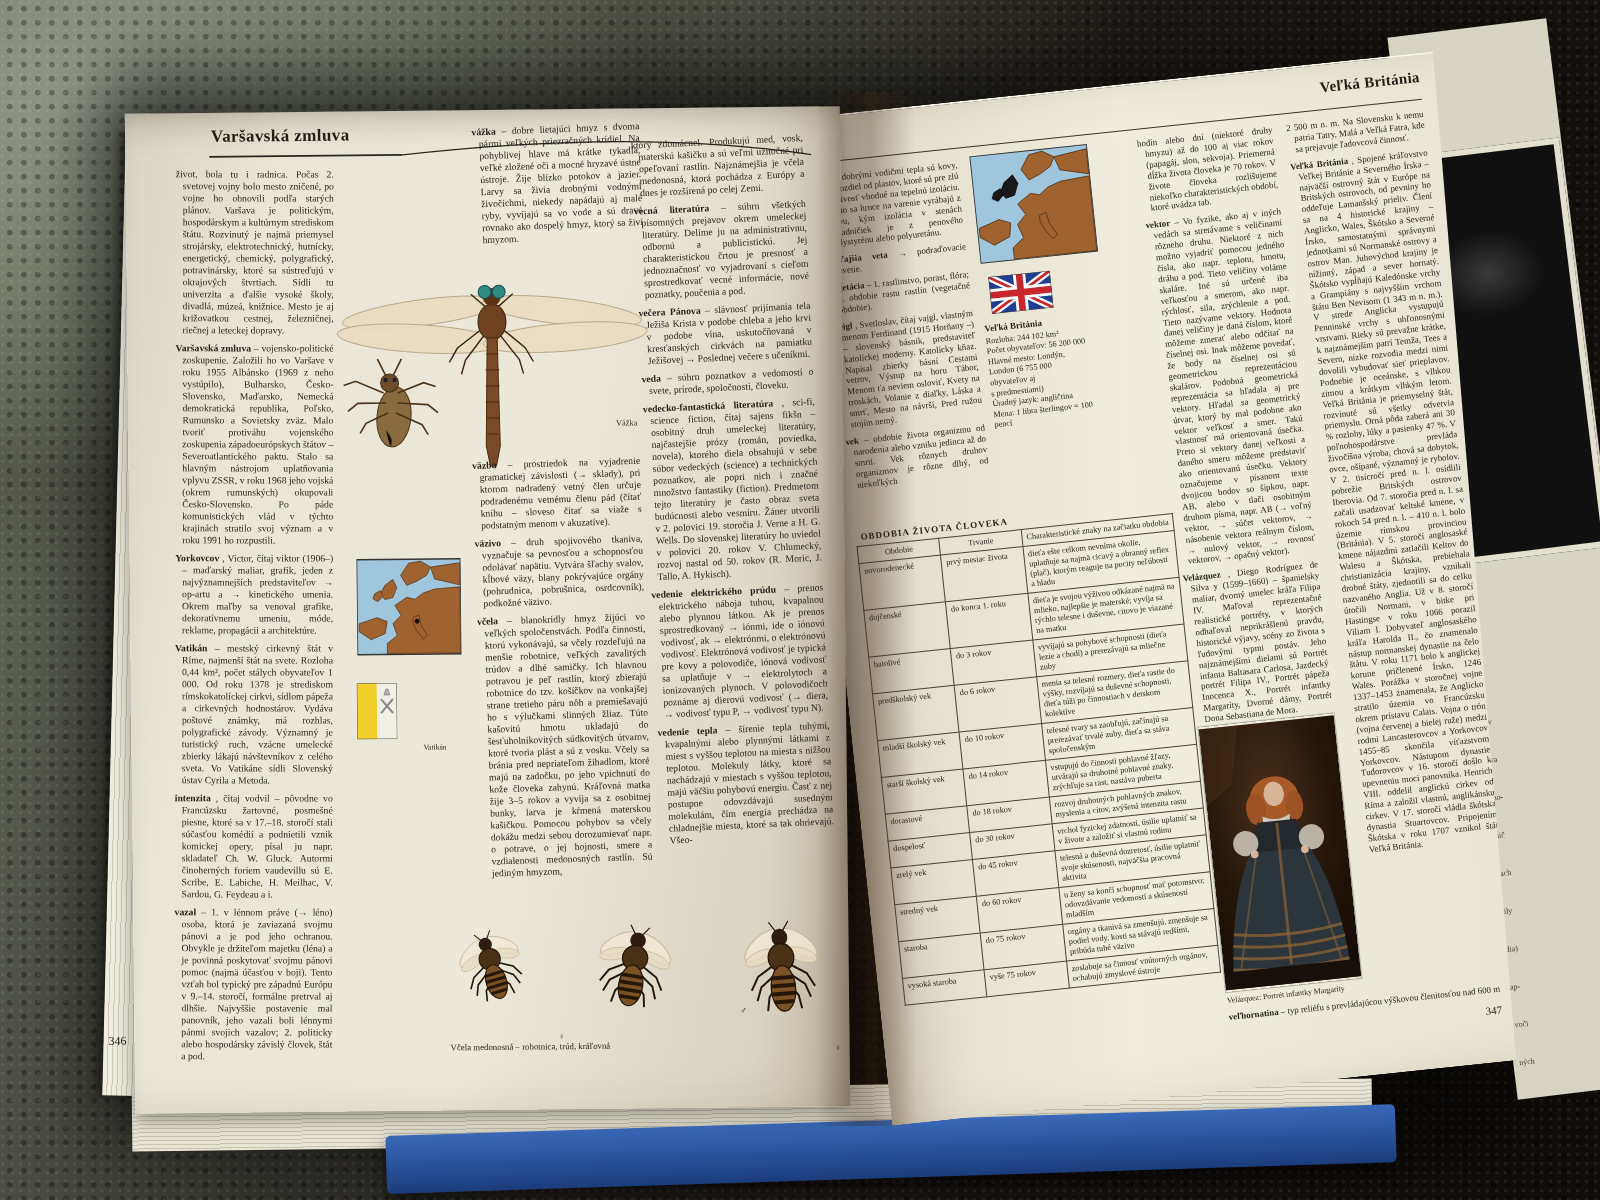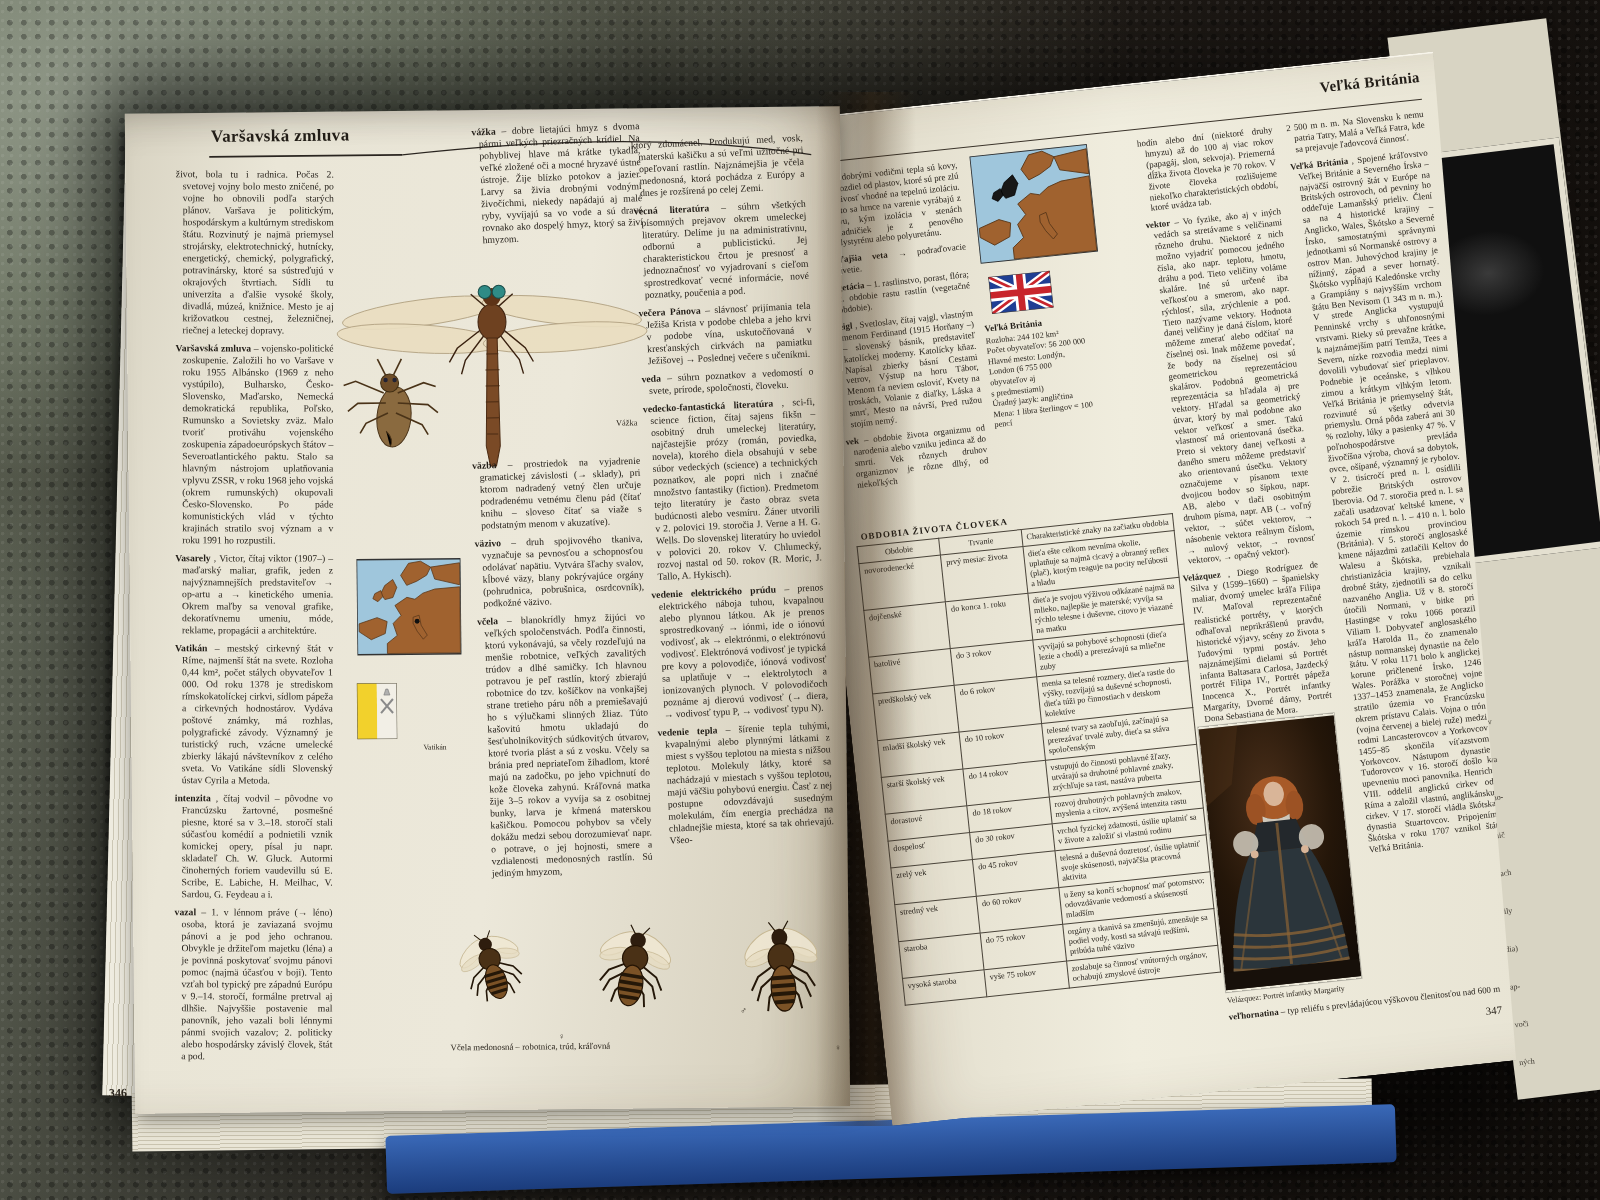--- a/index.html
+++ b/index.html
@@ -309,23 +309,23 @@
     <svg style="position:absolute;left:82px;top:30px;" width="606" height="28">
       <path d="M2,14 L195,14" stroke="#2a2520" stroke-width="1.6" fill="none"></path>
       <path d="M195,14 Q430,-10 604,18" stroke="#2a2520" stroke-width="1.2" fill="none"></path>
     </svg>
 
     <div class="col" style="left:45px;top:56px;width:158px;transform:rotate(.7deg);">
       <div>
 
       <p class="entry"> <span>život, bola tu i radnica. Počas 2. svetovej vojny bolo mesto zničené, po vojne ho obnovili podľa starých plánov. Varšava je politickým, hospodárskym a kultúrnym strediskom štátu. Rozvinutý je najmä priemysel strojársky, elektrotechnický, hutnícky, energetický, chemický, polygrafický, potravinársky, ktoré sa sústreďujú v okrajových štvrtiach. Sídli tu univerzita a ďalšie vysoké školy, divadlá, múzeá, knižnice. Mesto je aj križovatkou cestnej, železničnej, riečnej a leteckej dopravy.</span></p>
           <p class="entry"><span class="term">Varšavská zmluva</span> <span>– vojensko-politické zoskupenie. Založili ho vo Varšave v roku 1955 Albánsko (1969 z neho vystúpilo), Bulharsko, Česko-Slovensko, Maďarsko, Nemecká demokratická republika, Poľsko, Rumunsko a Sovietsky zväz. Malo tvoriť protiváhu vojenského zoskupenia západoeurópskych štátov – Severoatlantického paktu. Stalo sa hlavným nástrojom uplatňovania vplyvu ZSSR, v roku 1968 jeho vojská (okrem rumunských) okupovali Česko-Slovensko. Po páde komunistických vlád v týchto krajinách stratilo svoj význam a v roku 1991 ho rozpustili.</span></p>
-          <p class="entry"><span class="term">Vasarely</span> <span>, Victor, čítaj viktor (1907–) – maďarský maliar, grafik, jeden z najvýznamnejších predstaviteľov → op-artu a → kinetického umenia. Okrem maľby sa venoval grafike, dekoratívnemu umeniu, móde, reklame, propagácii a architektúre.</span></p>
+          <p class="entry"><span class="term">Yorkovcov</span> <span>, Victor, čítaj viktor (1906–) – maďarský maliar, grafik, jeden z najvýznamnejších predstaviteľov → op-artu a → kinetického umenia. Okrem maľby sa venoval grafike, dekoratívnemu umeniu, móde, reklame, propagácii a architektúre.</span></p>
           <p class="entry"><span class="term">Vatikán</span> <span>– mestský cirkevný štát v Ríme, najmenší štát na svete. Rozloha 0,44 km², počet stálych obyvateľov 1 000. Od roku 1378 je strediskom rímskokatolíckej cirkvi, sídlom pápeža a cirkevných hodnostárov. Vydáva poštové známky, má rozhlas, polygrafické závody. Významný je turistický ruch, vzácne umelecké zbierky lákajú návštevníkov z celého sveta. Vo Vatikáne sídli Slovenský ústav Cyrila a Metoda.</span></p>
-          <p class="entry"><span class="term">intenzita</span> <span>, čítaj vodvil – pôvodne vo Francúzsku žartovné, posmešné piesne, ktoré sa v 3.–18. storočí stali súčasťou komédií a podnietili vznik komickej opery, písal ju napr. skladateľ Ch. W. Gluck. Autormi činoherných foriem vaudevillu sú E. Scribe, E. Labiche, H. Meilhac, V. Sardou, G. Feydeau a i.</span></p>
+          <p class="entry"><span class="term">intenzita</span> <span>, čítaj vodvil – pôvodne vo Francúzsku žartovné, posmešné piesne, ktoré sa v 17.–18. storočí stali súčasťou komédií a podnietili vznik komickej opery, písal ju napr. skladateľ Ch. W. Gluck. Autormi činoherných foriem vaudevillu sú E. Scribe, E. Labiche, H. Meilhac, V. Sardou, G. Feydeau a i.</span></p>
           <p class="entry"><span class="term">vazal</span> <span>– 1. v lénnom práve (→ léno) osoba, ktorá je zaviazaná svojmu pánovi a je pod jeho ochranou. Obvykle je držiteľom majetku (léna) a je povinná poskytovať svojmu pánovi pomoc (najmä účasťou v boji). Tento vzťah bol typický pre západnú Európu v 9.–14. storočí, formálne pretrval aj dlhšie. Najvyššie postavenie mal panovník, jeho vazali boli lénnymi pánmi svojich vazalov; 2. politicky alebo hospodársky závislý človek, štát a pod.</span></p>
         </div>
     </div>
 
     <div class="col" style="left:348px;top:14px;width:168px;transform:rotate(-1.6deg);">
       <div>
 
       <p class="entry"><span class="term">vážka</span> <span>– dobre lietajúci hmyz s dvoma pármi veľkých priezračných krídiel. Na pohyblivej hlave má krátke tykadlá, veľké zložené oči a mocné hryzavé ústne ústroje. Žije blízko potokov a jazier. Larvy sa živia drobnými vodnými živočíchmi, niekedy napádajú aj malé ryby, vyvíjajú sa vo vode a sú dravé rovnako ako dospelý hmyz, ktorý sa živí hmyzom.</span></p>
         </div>
     </div>
@@ -450,17 +450,17 @@
       </defs>
       <use href="#bee" transform="translate(70,58) rotate(-16) scale(1.02)"></use>
       <use href="#bee" transform="translate(212,60) rotate(10) scale(1.2)"></use>
       <use href="#bee" transform="translate(360,62) rotate(-4) scale(1.22,1.34)"></use>
     </svg>
     <span class="caption" style="left:424px;top:922px;">♀</span>
     <span class="caption" style="left:606px;top:898px;">♂</span>
     <span class="caption" style="left:700px;top:936px;">♀</span>
     <div class="caption" style="left:316px;top:932px;">Včela medonosná – robotnica, trúd, kráľovná</div>
 
-    <div class="pagenum" style="left:-26px;top:972px;font-weight:bold;">346</div>
+    <div class="pagenum" style="left:-26px;top:920px;">346</div>
   </div>
 
   <div id="spine"></div>
 </div>
 
 </body></html>

